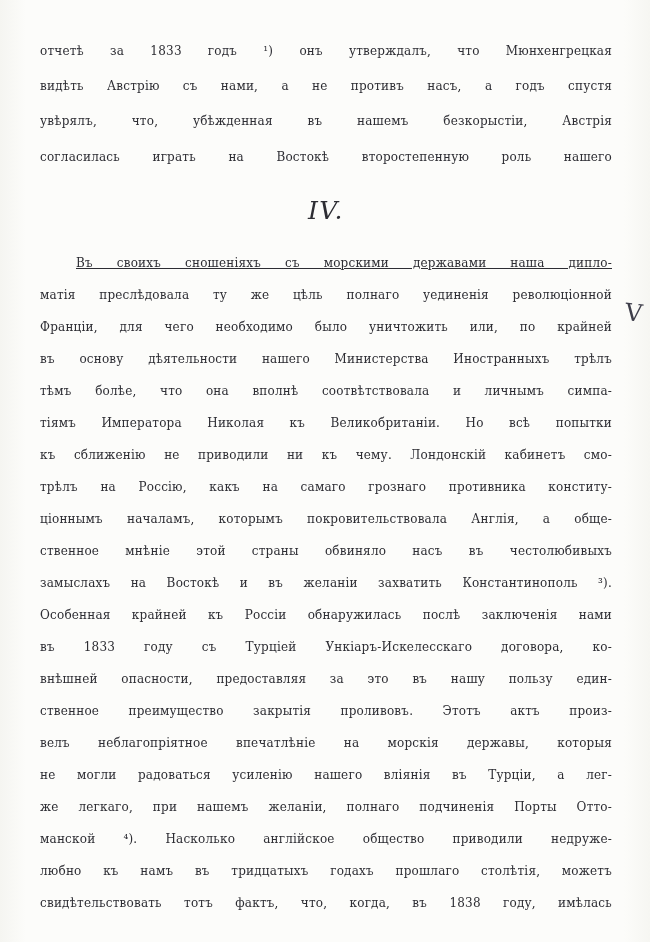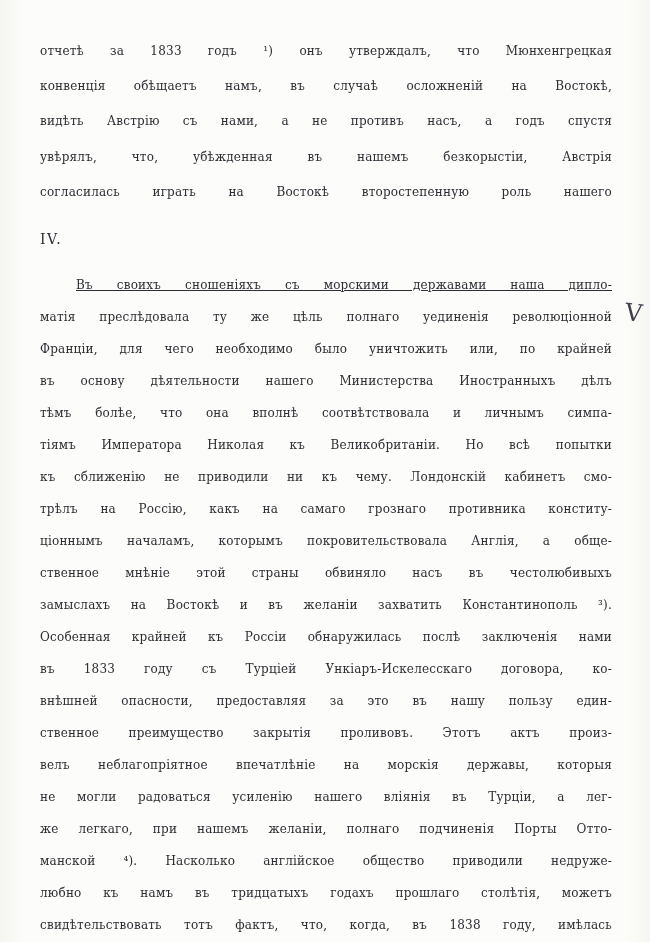--- a/index.html
+++ b/index.html
@@ -36,54 +36,55 @@
   }
   .line.endline {
     text-align-last: left;
   }
   .p2 .line.first {
     text-indent: 36px;
     text-decoration: underline;
   }
   .section-heading {
     font-weight: normal;
-    font-size: 14px;
+    font-size: 25px;
     letter-spacing: 1.5px;
+    text-align: center;
     margin: 27px 0 28px 0;
+    font-style: italic;
   }
   .margin-mark {
     position: absolute;
     right: 8px;
     top: 299px;
     font-size: 24px;
     font-weight: 300;
     color: #3e3e4a;
     transform: rotate(6deg);
   }
 </style>
 </head>
 <body>
 
 <div class="page">
 
   <div class="para p1">
     <div class="line">отчетѣ за 1833 годъ ¹) онъ утверждалъ, что Мюнхенгрецкая</div>
-    <div class="line">конвенція обѣщаетъ намъ, въ случаѣ осложненій на Востокѣ,</div>
     <div class="line">видѣть Австрію съ нами, а не противъ насъ, а годъ спустя</div>
     <div class="line">увѣрялъ, что, убѣжденная въ нашемъ безкорыстіи, Австрія</div>
     <div class="line">согласилась играть на Востокѣ второстепенную роль нашего</div>
   </div>
 
   <div class="section-heading">IV.</div>
 
   <div class="para p2">
     <div class="line first">Въ своихъ сношеніяхъ съ морскими державами наша дипло-</div>
     <div class="line">матія преслѣдовала ту же цѣль полнаго уединенія революціонной</div>
     <div class="line">Франціи, для чего необходимо было уничтожить или, по крайней</div>
-    <div class="line">въ основу дѣятельности нашего Министерства Иностранныхъ дѣлъ</div>
+    <div class="line">въ основу дѣятельности нашего Министерства Иностранныхъ трѣлъ</div>
     <div class="line">тѣмъ болѣе, что она вполнѣ соотвѣтствовала и личнымъ симпа-</div>
     <div class="line">тіямъ Императора Николая къ Великобританіи. Но всѣ попытки</div>
     <div class="line">къ сближенію не приводили ни къ чему. Лондонскій кабинетъ смо-</div>
     <div class="line">трѣлъ на Россію, какъ на самаго грознаго противника конститу-</div>
     <div class="line">ціоннымъ началамъ, которымъ покровительствовала Англія, а обще-</div>
     <div class="line">ственное мнѣніе этой страны обвиняло насъ въ честолюбивыхъ</div>
     <div class="line">замыслахъ на Востокѣ и въ желаніи захватить Константинополь ³).</div>
     <div class="line">Особенная крайней къ Россіи обнаружилась послѣ заключенія нами</div>
     <div class="line">въ 1833 году съ Турціей Ункіаръ-Искелесскаго договора, ко-</div>
     <div class="line">внѣшней опасности, предоставляя за это въ нашу пользу един-</div>

